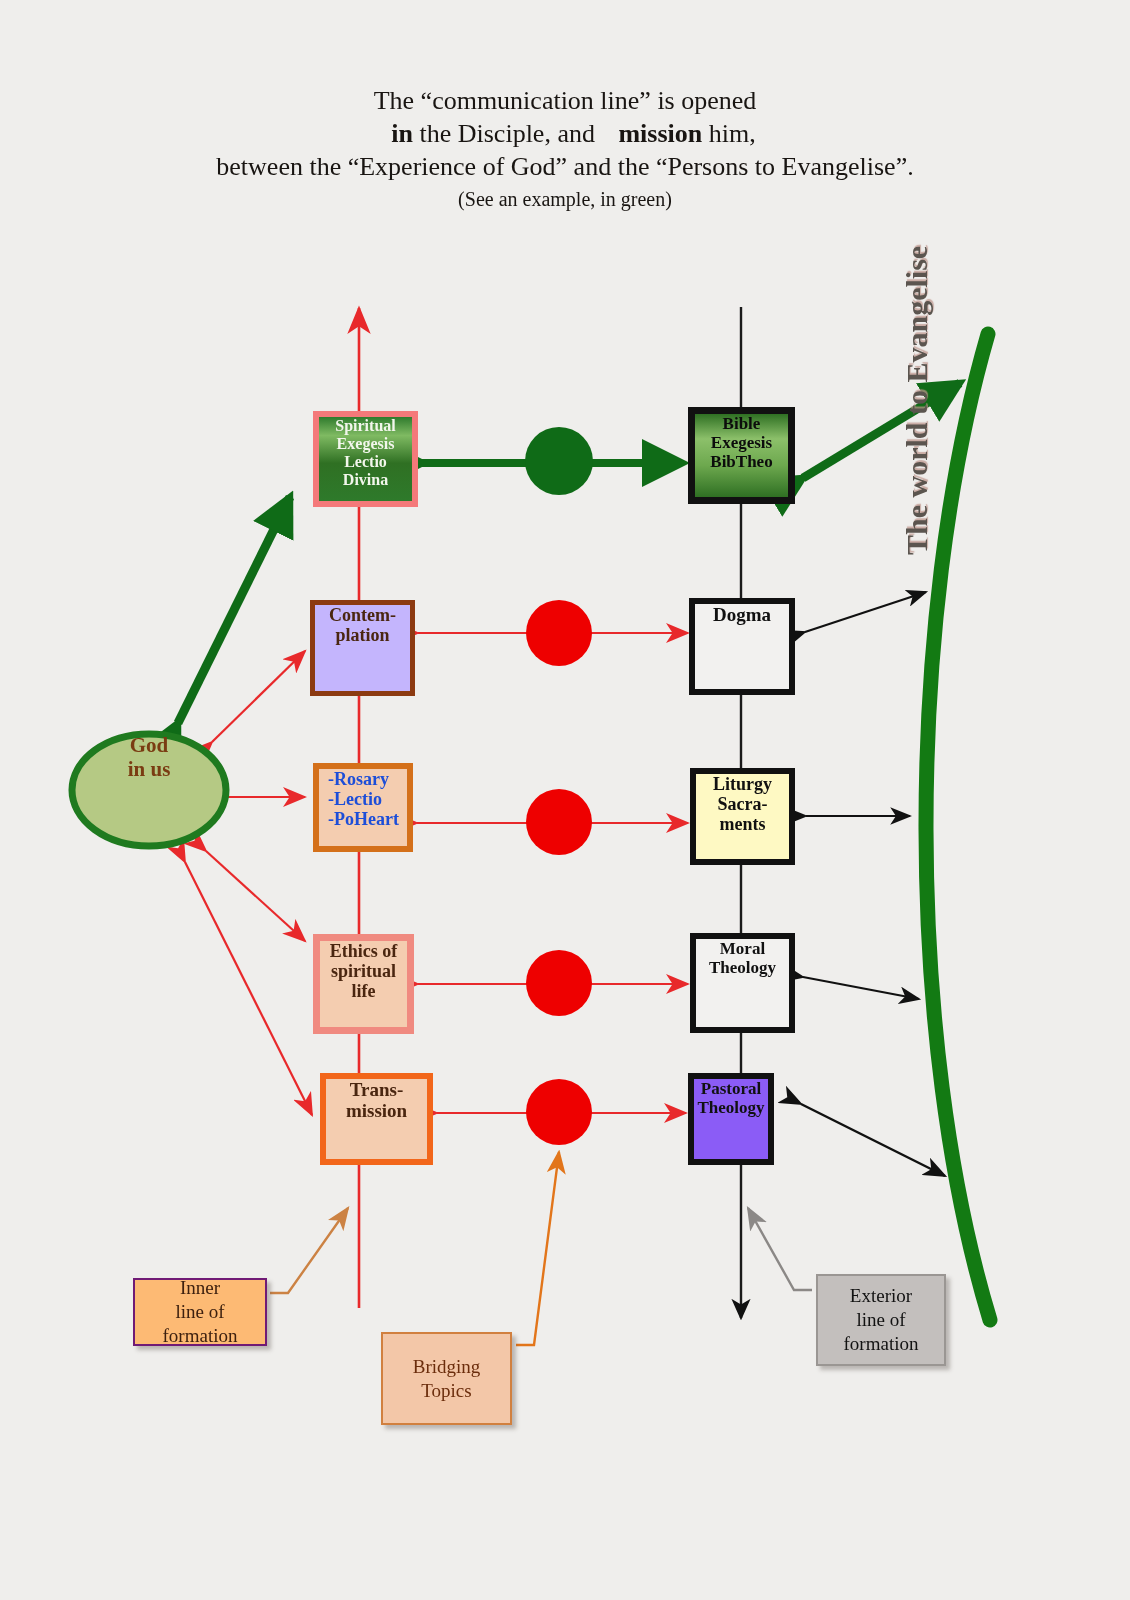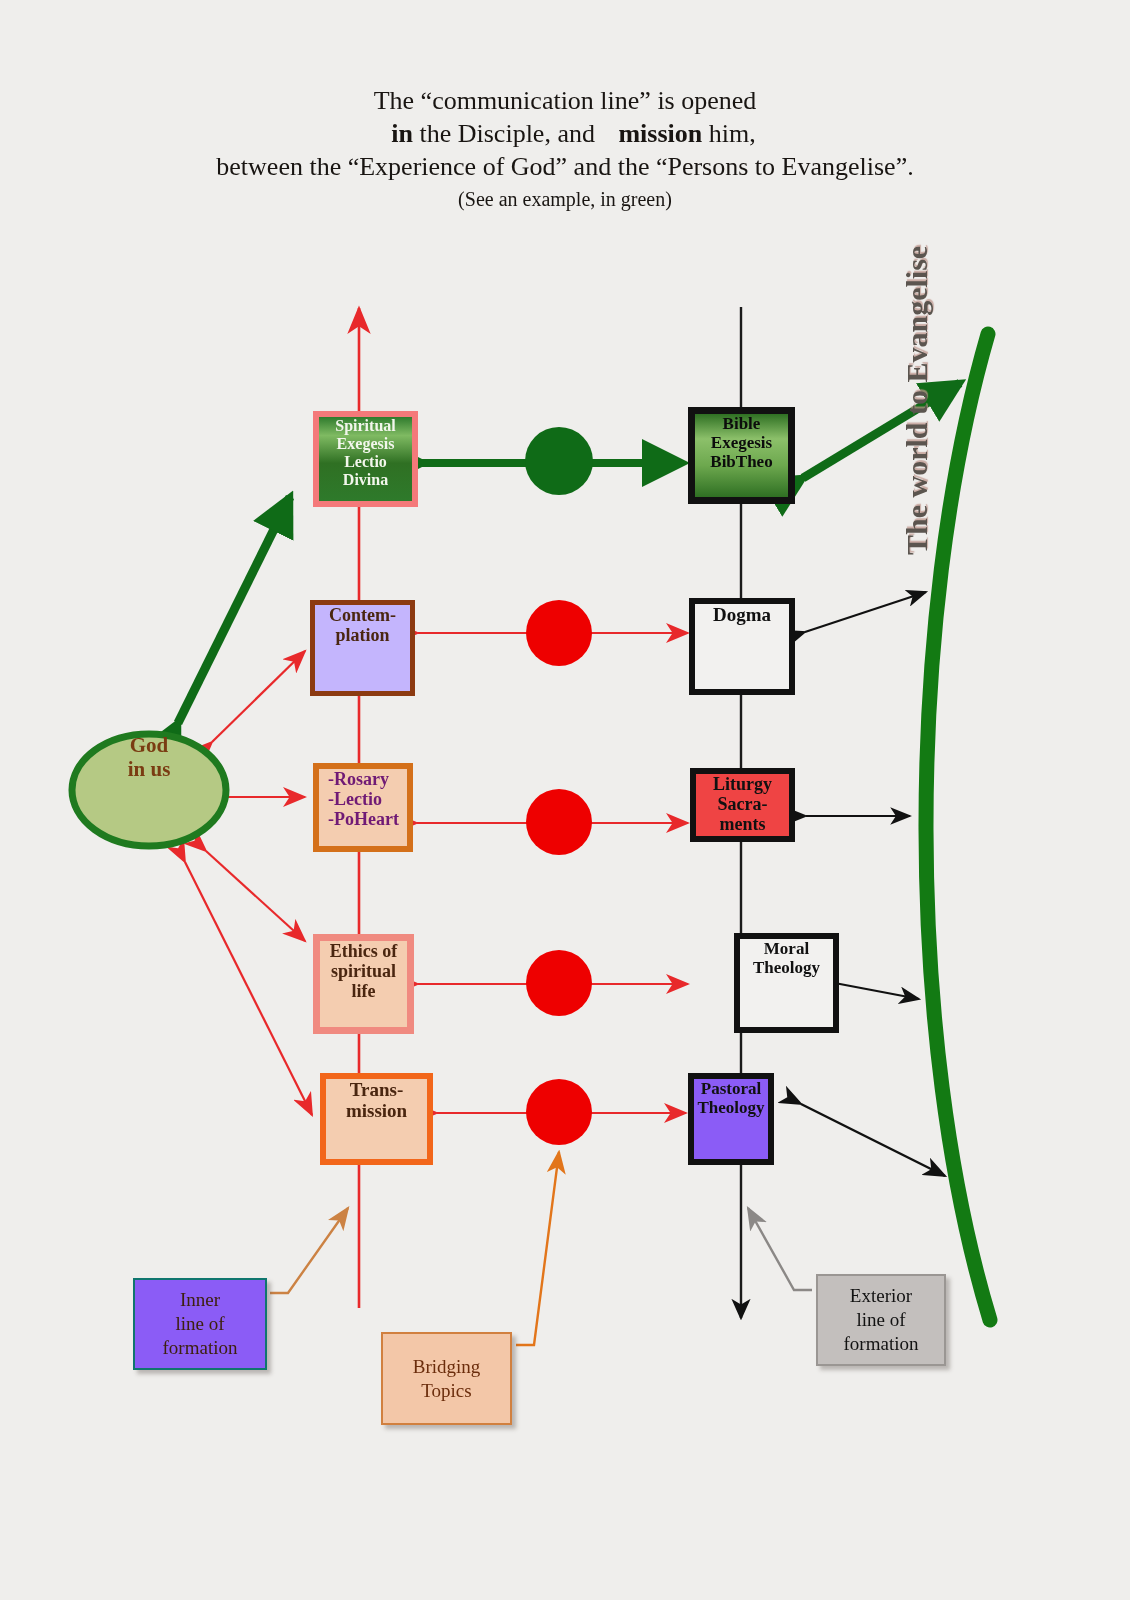--- a/index.html
+++ b/index.html
@@ -34,21 +34,21 @@
     border:6px solid #f4797a;
     background:linear-gradient(to bottom,#2f7b2d 0%,#7fba62 22%,#2f7023 55%,#2e7a2b 100%);
     color:#f2f6ec;font-size:16px;
   }
   .n-contemplation{
     left:310px;top:600px;width:105px;height:96px;
     border:5px solid #8c3a11;background:#c4b5fd;color:#4a2610;font-size:18px;
   }
   .n-rosary{
     left:313px;top:763px;width:100px;height:89px;
-    border:6px solid #d4701a;background:#f4cdb0;color:#701a75;
+    border:6px solid #d4701a;background:#f4cdb0;color:#1d4ed8;
     font-size:18px;justify-content:flex-start;padding-left:9px;text-align:left;
   }
   .n-ethics{
     left:313px;top:934px;width:101px;height:100px;
     border:7px solid #f08a80;background:#f4cdb0;color:#4a2610;font-size:18px;
   }
   .n-transmission{
     left:320px;top:1073px;width:113px;height:92px;
     border:6px solid #f2661a;background:#f4cdb0;color:#4a2610;font-size:19px;
   }
@@ -58,41 +58,41 @@
     left:688px;top:407px;width:107px;height:97px;
     border:7px solid #111;
     background:linear-gradient(to bottom,#2f7023 0%,#8cc06a 30%,#6da84e 62%,#2f7023 100%);
     color:#0c0c0c;font-size:17px;
   }
   .n-dogma{
     left:689px;top:598px;width:106px;height:97px;
     border:6px solid #111;background:#f2f1ef;color:#111;font-size:19px;
   }
   .n-liturgy{
-    left:690px;top:768px;width:105px;height:74px;
-    border:6px solid #111;background:#ef4444;color:#111;font-size:18px;
+    left:690px;top:768px;width:105px;height:97px;
+    border:6px solid #111;background:#fef9c3;color:#111;font-size:18px;
   }
   .n-moral{
     left:690px;top:933px;width:105px;height:100px;
-    border:6px solid #111;background:#f2f1ef;color:#111;font-size:17px;margin-left:44px;
+    border:6px solid #111;background:#f2f1ef;color:#111;font-size:17px;
   }
   .n-pastoral{
     left:688px;top:1073px;width:86px;height:92px;
     border:6px solid #111;background:#8b5cf6;color:#111;font-size:17px;
   }
 
   
   .legend{
     position:absolute;box-sizing:border-box;
     display:flex;align-items:center;justify-content:center;
     text-align:center;line-height:1.25;font-size:19px;
     box-shadow:4px 4px 4px rgba(90,80,75,.35);
   }
-  .l-inner{left:133px;top:1278px;width:134px;height:92px;
-    border:2px solid #0f766e;background:#8b5cf6;color:#3d200f;}
+  .l-inner{left:133px;top:1278px;width:134px;height:68px;
+    border:2px solid #701a75;background:#fdba74;color:#3d200f;}
   .l-bridge{left:381px;top:1332px;width:131px;height:93px;
     border:2px solid #d1803f;background:#f3c7a8;color:#6b2d0c;}
   .l-exterior{left:816px;top:1274px;width:130px;height:92px;
     border:2px solid #9a9693;background:#c3bfbd;color:#121212;}
 
   .world-label{
     position:absolute;left:900px;top:555px;width:400px;
     transform:rotate(-90deg);transform-origin:0 0;
     font-size:30px;font-weight:bold;color:#5b554f;
     text-shadow:2px 1px 1px rgba(190,150,140,.75);

